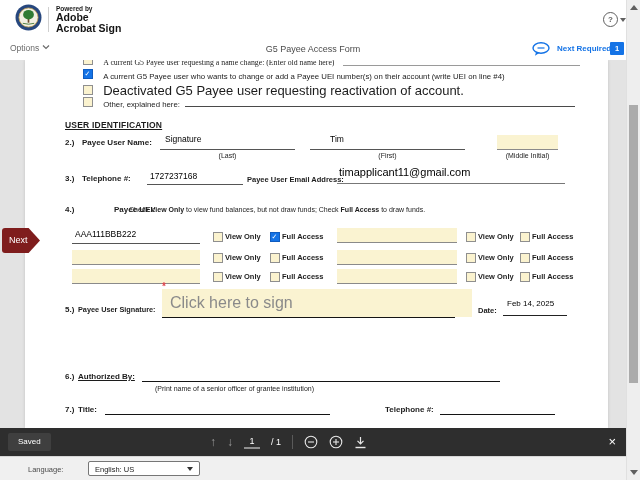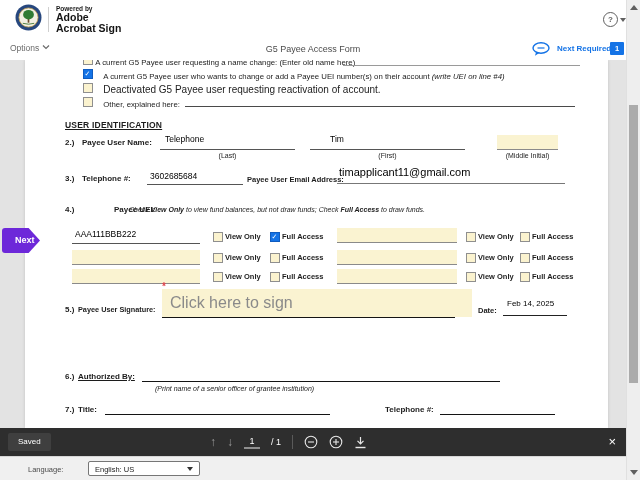--- a/index.html
+++ b/index.html
@@ -34,29 +34,29 @@
         box-shadow:0 0 3px rgba(0,0,0,.15);font-size:8px;color:#1c1c1c;}
 
   
   .cb{width:8px;height:8px;border:1px solid #8f8f8f;background:#fbf3cf;display:inline-block;cursor:pointer;}
   .cb.checked{background:#1473e6;border-color:#0f5cc0;position:relative;}
   .cb.checked::after{content:"✓";position:absolute;left:0.5px;top:-1px;color:#fff;font-size:7px;line-height:9px;}
   .uline{border-bottom:1px solid #4a4a4a;height:0;}
   .uline-dk{border-bottom:1.5px solid #141414;height:0;}
   .yfield{background:#faf3d1;border-bottom:1px solid #8a8a8a;cursor:text;}
   .b{font-weight:bold;}
-  .it{font-style:italic;}
+  .it{}
   .cap{font-size:7px;color:#1c1c1c;text-align:center;}
   .val{font-size:8.5px;color:#000;}
   .cblbl{font-size:7.5px;font-weight:bold;}
   .sec-h{font-size:8.5px;font-weight:bold;text-decoration:underline;letter-spacing:.2px;}
 
   
-  .next-tab{left:2px;top:228px;width:38px;height:25px;background:#6d28d9;color:#fff;font-size:9px;
-            font-weight:bold;line-height:25px;padding-left:13px;box-sizing:border-box;cursor:pointer;
+  .next-tab{left:2px;top:228px;width:38px;height:25px;background:#7f1d1d;color:#fff;font-size:9px;
+            font-weight:normal;line-height:25px;padding-left:7px;box-sizing:border-box;cursor:pointer;
             clip-path:polygon(0 0,70% 0,100% 50%,70% 100%,0 100%);border-radius:3px;}
 
   
   .btbar{left:0;top:428px;width:626px;height:28px;background:#2e2e2e;}
   .saved{left:8px;top:5px;height:18px;background:#3f3f3f;color:#fff;font-size:8px;
          line-height:18px;padding:0 10px;border-radius:2px;}
   .bt-center{position:absolute;left:210px;top:0;height:28px;display:flex;align-items:center;gap:11px;}
   .nav-arrow{color:#9a9a9a;font-size:12px;cursor:pointer;line-height:12px;}
   .page-num{width:16px;text-align:center;color:#fff;font-size:9px;border-bottom:2px solid #8f8f8f;
             padding-bottom:1px;cursor:text;}
@@ -120,62 +120,62 @@
     <div class="abs next-req">Next Required</div>
     <div class="abs next-badge">1</div>
   </div>
 
   <div class="abs viewport">
     <div class="abs page">
 
       
       <div class="abs" style="left:58px;top:-5px;">
         <span class="cb"></span>
-        <span style="font-size:7.8px;">A current G5 Payee user requesting a name change: (Enter old name here)</span>
+        <span style="font-size:7.8px;margin-left:8px;font-family:Liberation Serif, serif;">A current G5 Payee user requesting a name change: (Enter old name here)</span>
       </div>
       <div class="abs uline" style="left:318px;top:5px;width:237px;border-color:#9a9a9a;"></div>
 
       
       <div class="abs" style="left:58px;top:9px;">
         <span class="cb checked"></span>
         <span style="font-size:7.8px;margin-left:8px;">A current G5 Payee user who wants to change or add a Payee UEI number(s) on their account </span><span class="it" style="font-size:7.8px;">(write UEI on line #4)</span>
       </div>
 
       
       <div class="abs" style="left:58px;top:23px;">
         <span class="cb"></span>
-        <span style="font-size:10px;margin-left:8px;">Deactivated G5 Payee user requesting reactivation of account.</span>
+        <span style="font-size:13px;margin-left:8px;">Deactivated G5 Payee user requesting reactivation of account.</span>
       </div>
 
       
       <div class="abs" style="left:58px;top:37px;">
         <span class="cb"></span>
         <span style="font-size:7.8px;margin-left:8px;">Other, explained here:</span>
       </div>
       <div class="abs uline" style="left:160px;top:46px;width:390px;"></div>
 
       
       <div class="abs sec-h" style="left:40px;top:60px;">USER IDENTIFICATION</div>
 
       
       <span class="abs b" style="left:40px;top:78px;">2.)</span>
       <span class="abs b" style="left:57px;top:78px;">Payee User Name:</span>
-      <span class="abs val" style="left:140px;top:74px;">Telephone</span>
+      <span class="abs val" style="left:140px;top:74px;">Signature</span>
       <div class="abs uline" style="left:135px;top:89px;width:135px;border-color:#555;"></div>
       <div class="abs cap" style="left:135px;top:92px;width:135px;">(Last)</div>
       <span class="abs val" style="left:305px;top:74px;">Tim</span>
       <div class="abs uline" style="left:285px;top:89px;width:155px;border-color:#555;"></div>
       <div class="abs cap" style="left:285px;top:92px;width:155px;">(First)</div>
       <div class="abs yfield" style="left:472px;top:75px;width:61px;height:14px;"></div>
       <div class="abs cap" style="left:460px;top:92px;width:85px;">(Middle Initial)</div>
 
       
       <span class="abs b" style="left:40px;top:114px;">3.)</span>
       <span class="abs b" style="left:57px;top:114px;">Telephone #:</span>
-      <span class="abs val" style="left:125px;top:111px;">3602685684</span>
+      <span class="abs val" style="left:125px;top:111px;">1727237168</span>
       <div class="abs uline" style="left:122px;top:124px;width:96px;border-color:#555;"></div>
       <span class="abs b" style="left:222px;top:115px;font-size:7.5px;">Payee User Email Address:</span>
       <span class="abs" style="left:314px;top:106px;font-size:11px;color:#000;">timapplicant11@gmail.com</span>
       <div class="abs uline" style="left:312px;top:123px;width:228px;border-color:#777;"></div>
 
       
       <span class="abs b" style="left:40px;top:145px;">4.)</span>
       <span class="abs b" style="left:57px;top:145px;padding-left:32px;">Payee UEI:</span>
       <span class="abs it" style="left:104px;top:146px;font-size:7px;">
         <span>Check </span><span class="b">View Only</span><span> to view fund balances, but not draw funds; Check </span><span class="b">Full Access</span><span> to draw funds.</span>

